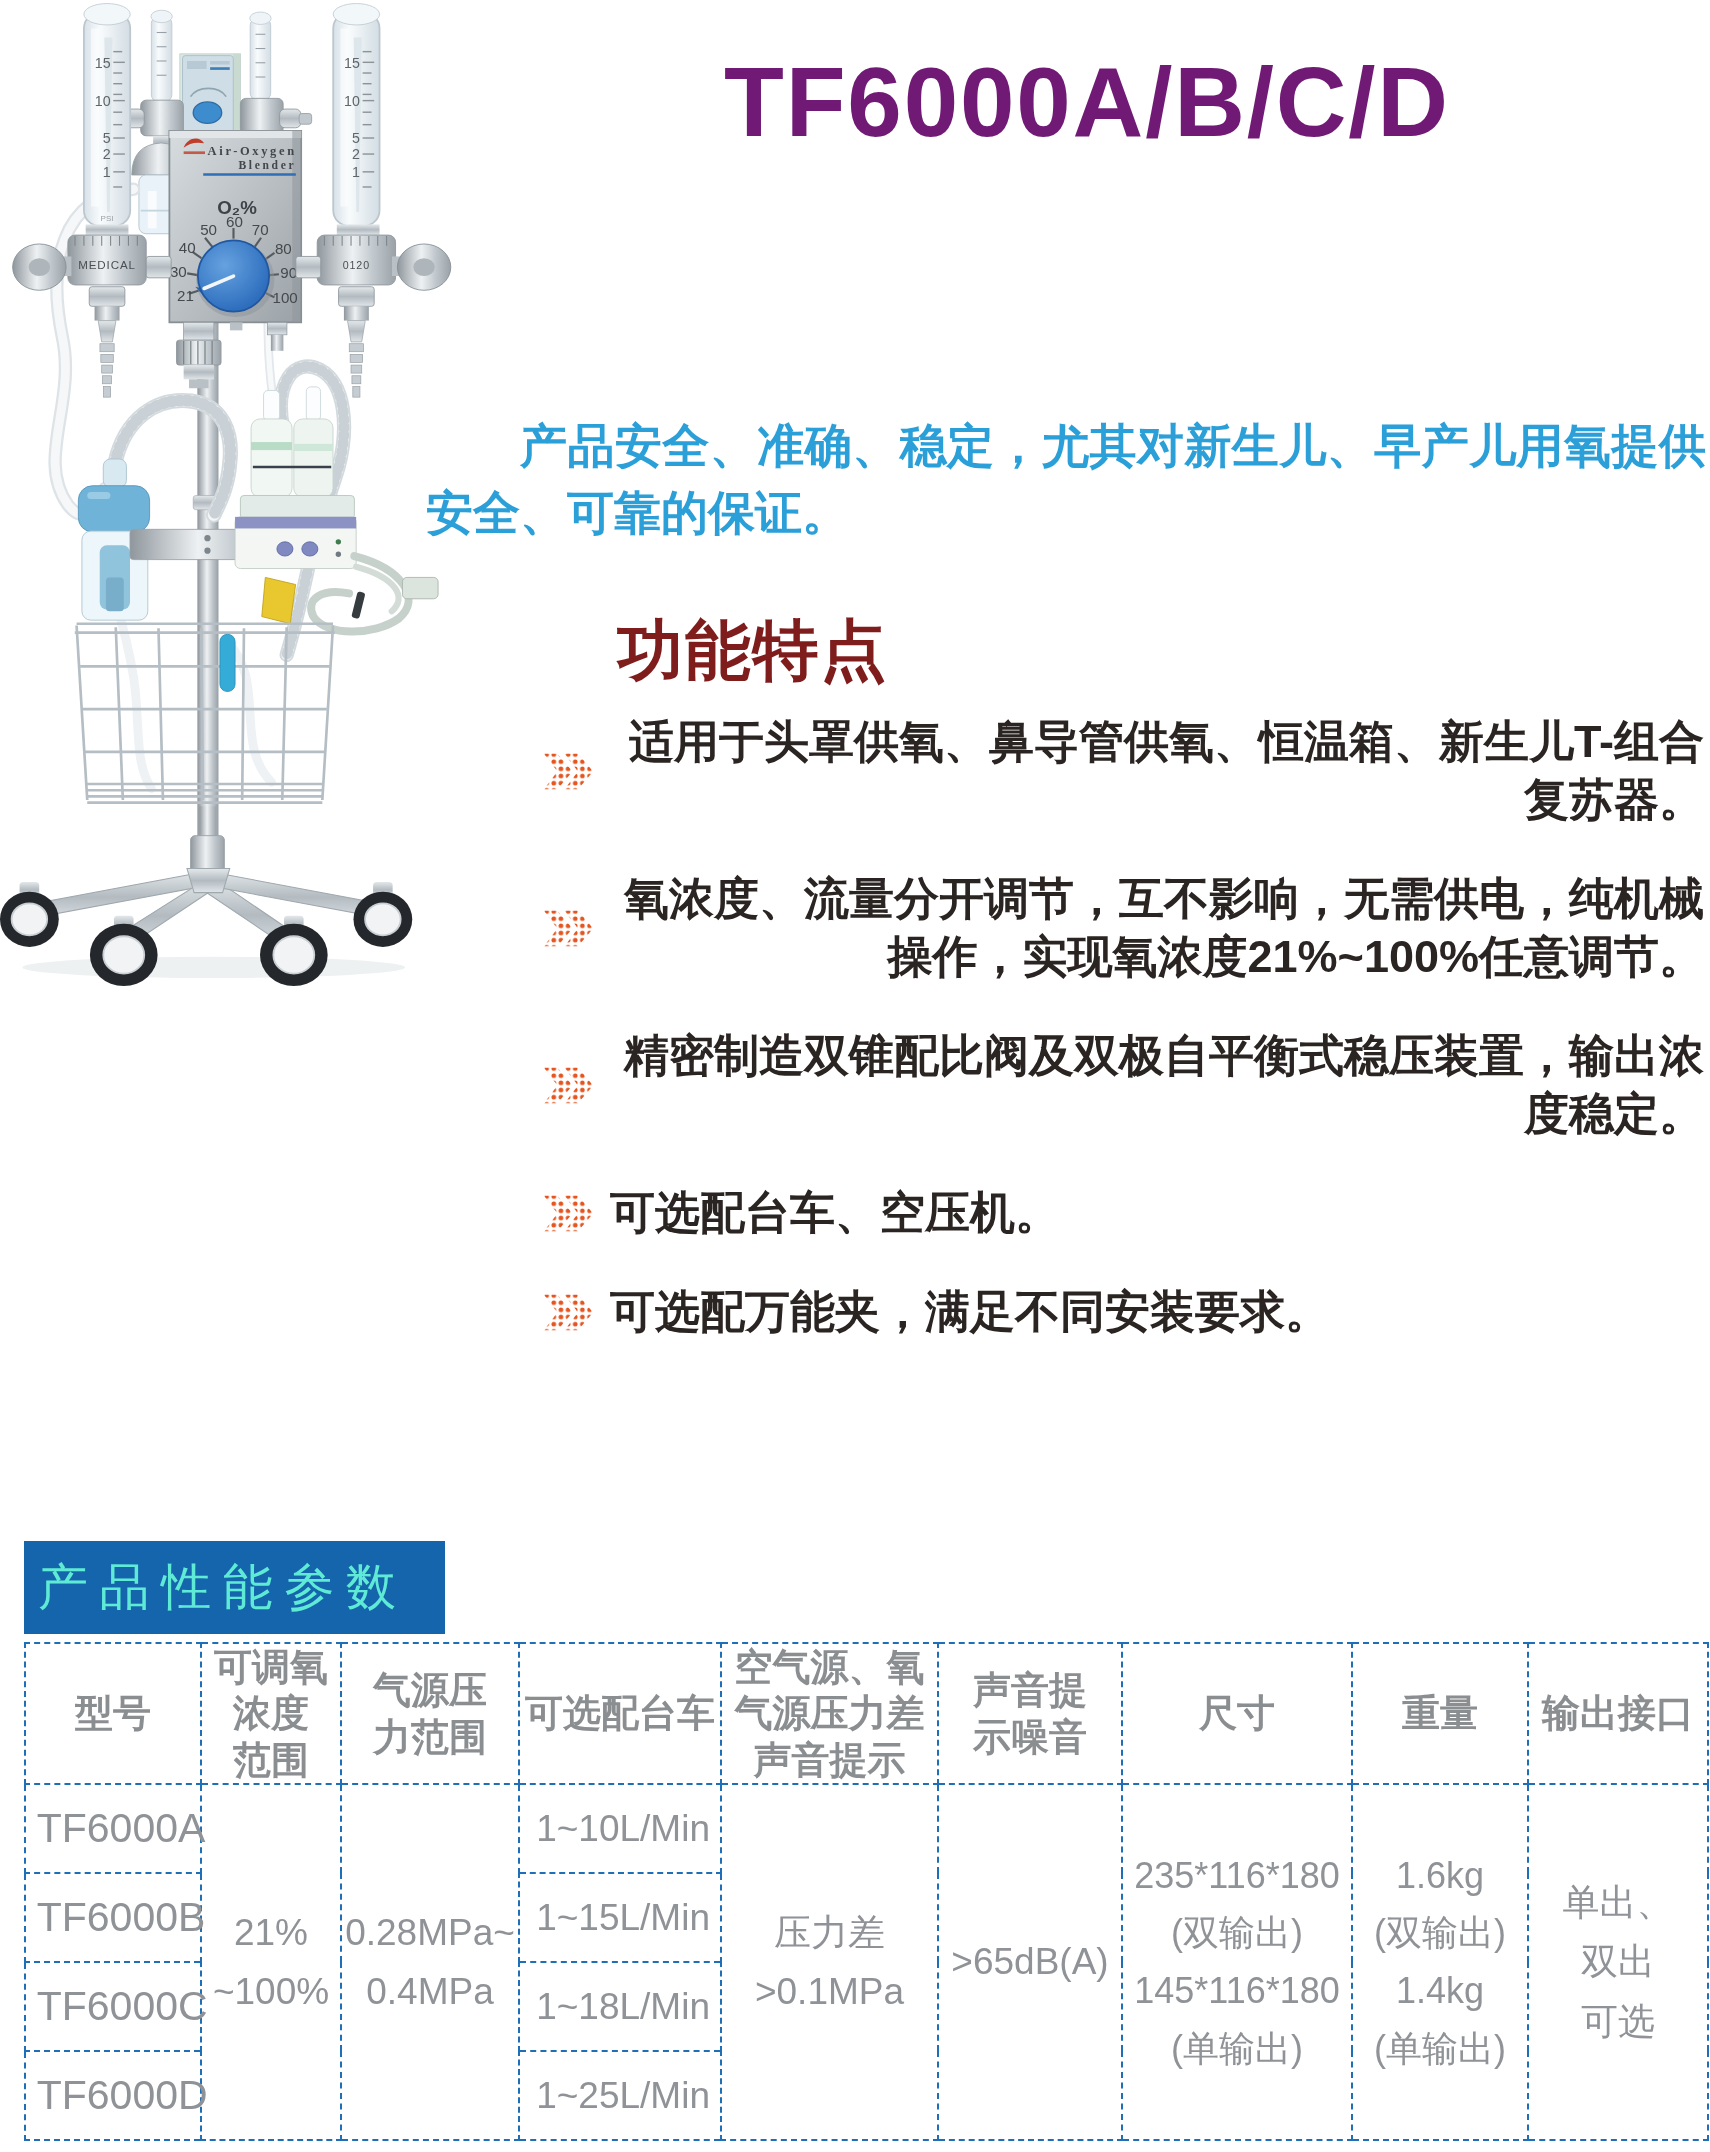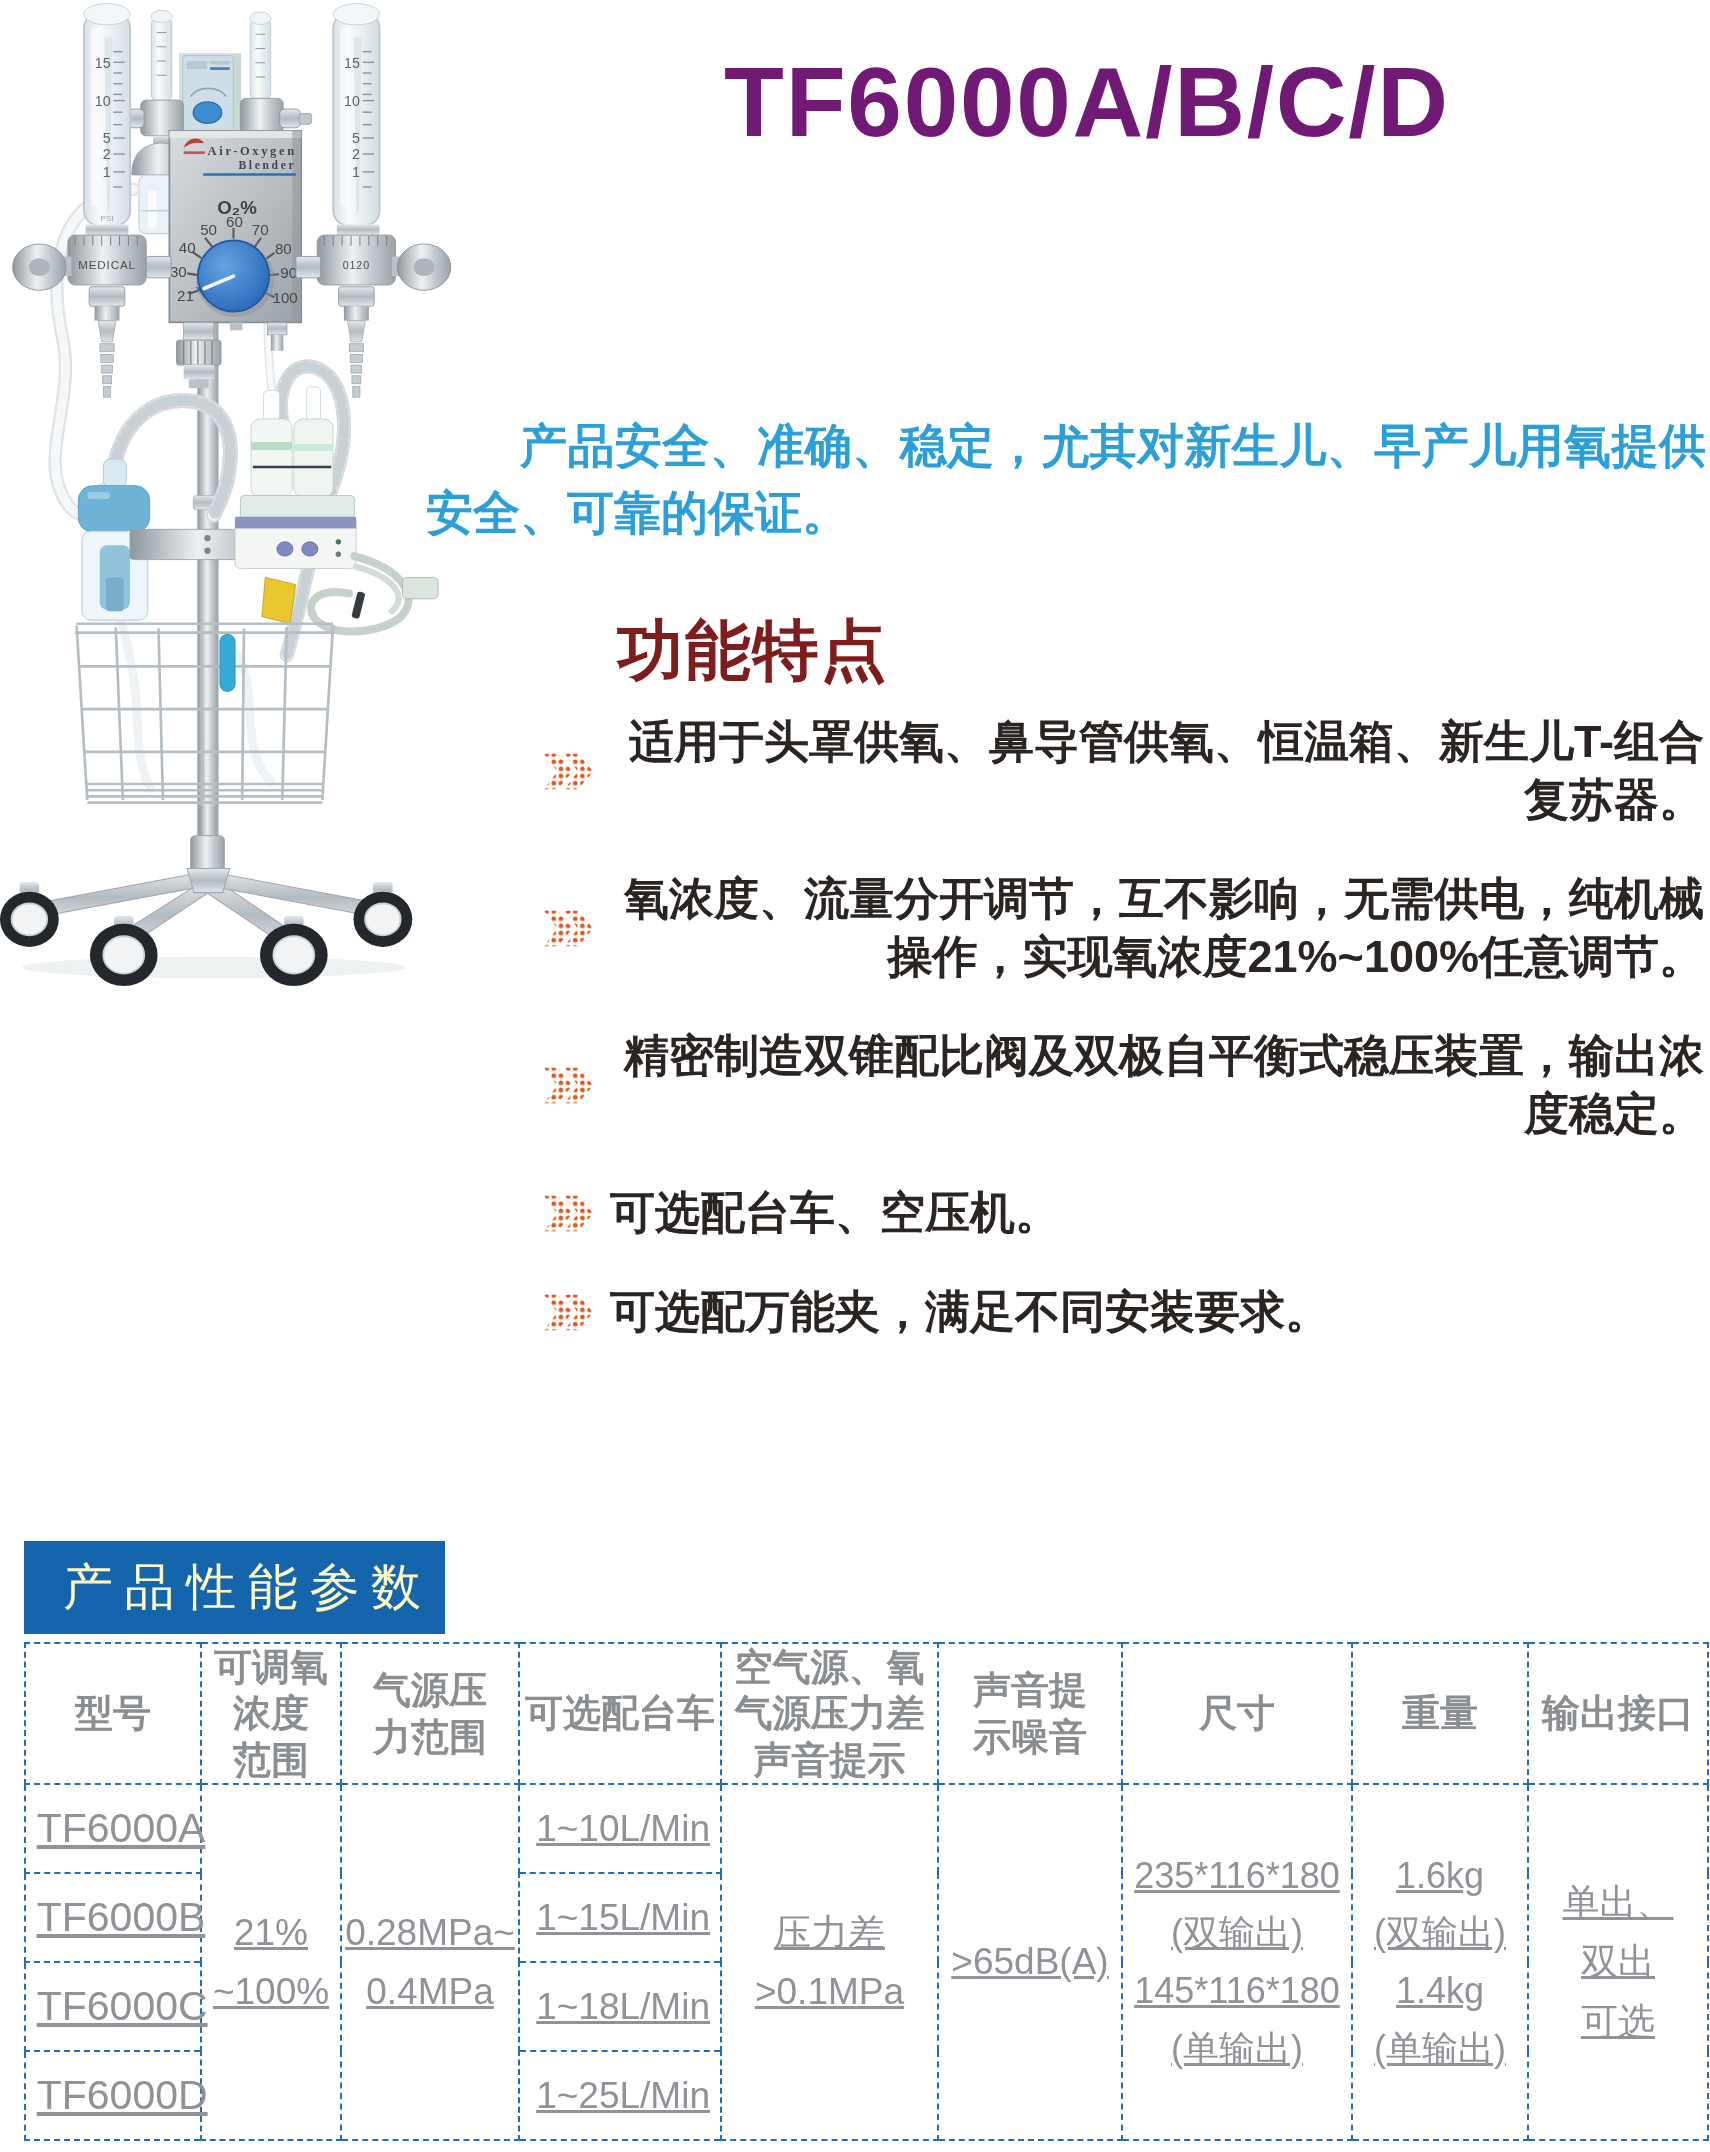--- a/index.html
+++ b/index.html
@@ -26,29 +26,29 @@
   
   .features-heading { position:absolute; left:617px; top:606px;
            font-size:66px; font-weight:bold; color:#7f1d1d; letter-spacing:1.8px; }
   .features { position:absolute; left:544px; top:713px; width:1160px; }
   .feature-item { display:flex; align-items:center; margin-bottom:41px;text-align:right; }
   .feature-icon { flex:0 0 50px; width:50px; height:41px; margin-right:16px; }
   .feature-text { font-size:45px; font-weight:bold; color:#2a2422; line-height:58px; }
 
   
   .section-bar { position:absolute; left:24px; top:1541px; width:421px; height:93px;
-           background:#1565ad; color:#fef9c3; font-family:"Liberation Serif", serif;
-           font-size:50px; letter-spacing:11.6px; line-height:93px; padding-left:39px; }
+           background:#1565ad; color:#5eead4; font-family:"Liberation Serif", serif;
+           font-size:50px; letter-spacing:11.6px; line-height:93px; padding-left:14px; }
   .spec-table { position:absolute; left:24px; top:1642px; width:1682px;
            border-collapse:collapse; table-layout:fixed;
            color:#8f9296; }
   .spec-table th, .spec-table td { border:2.7px dashed #1e6fb8; vertical-align:middle;
            text-align:center; white-space:pre-line; background:#ffffff; }
   .spec-table th { font-size:38px; font-weight:bold; line-height:1.22; height:132px; color:#8b8e91; }
-  .spec-table tr.body-row { height:89px;text-decoration:underline; }
+  .spec-table tr.body-row { height:89px; }
   .c-model { text-align:left; padding-left:10.7px; font-size:41px; font-weight:normal; }
   .c-flow  { text-align:left; padding-left:6.2px;  font-size:37px; font-weight:normal; }
   .c-merged { font-size:37px; font-weight:normal; line-height:1.6; }
   .c-dims   { font-size:36px; }
 </style>
 </head>
 <body>
 
 <div class="page">
 

